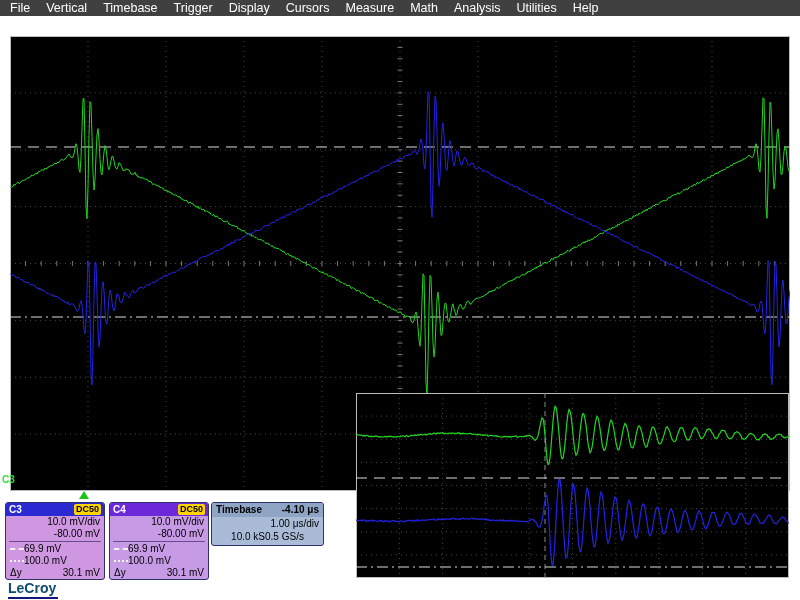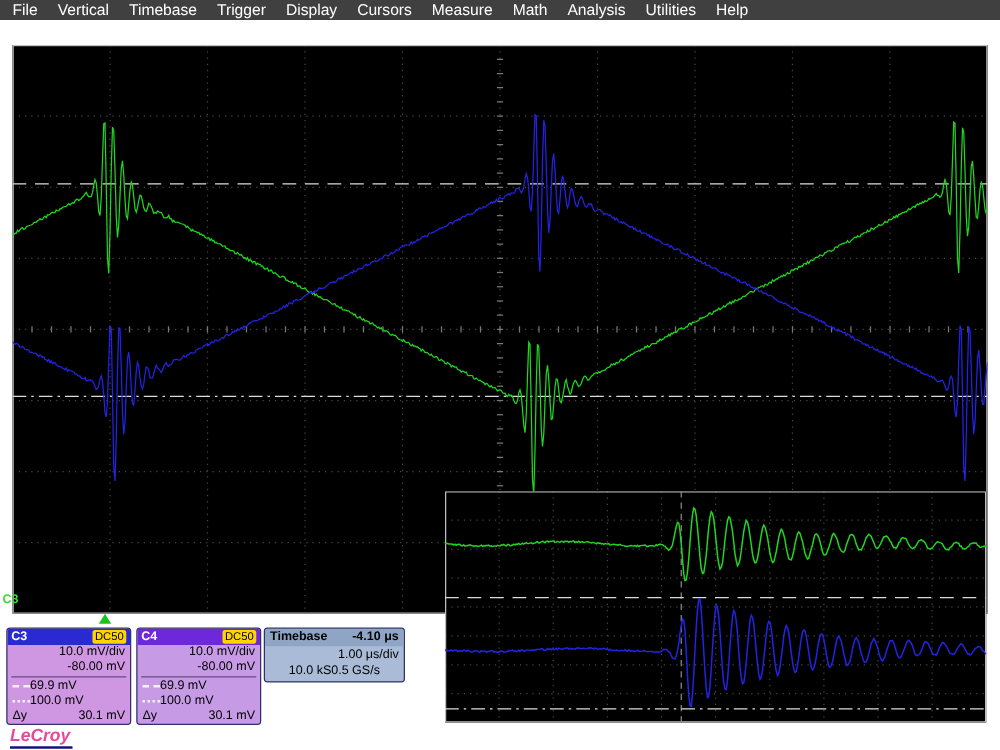--- a/index.html
+++ b/index.html
@@ -15,36 +15,36 @@
   .inset-svg{position:absolute;left:356px;top:393px;background:#000;display:block}
 
   .trace-label{position:absolute;left:2px;top:474px;color:#35e035;font-size:10px;font-weight:bold}
   .trig{position:absolute;left:79px;top:491px;width:0;height:0;
     border-left:5px solid transparent;border-right:5px solid transparent;border-bottom:8px solid #19c519}
 
   .chwrap{position:absolute;left:5px;top:502px;display:flex;gap:4px}
   .chbox{width:100px;border:1px solid #30306a;border-radius:3px;font-size:10px;color:#000;overflow:hidden}
   .chhead{height:13px;display:flex;align-items:center;justify-content:space-between;padding:0 3px;
     color:#fff;font-weight:bold;font-size:10px}
-  .coupling{background:#ffd400;color:#000;font-size:9px;font-weight:normal;padding:0 2px;border-radius:2px;line-height:11px}
+  .coupling{background:#ffd400;color:#000;font-size:9px;font-weight:bold;padding:0 2px;border-radius:2px;line-height:11px}
   .chrow{padding:0 4px;height:12px;line-height:12px}
   .chrow.r{text-align:right}
   .chdiv{border-top:1px solid #6a4a8a;margin:1px 3px}
   .chrow.cur{display:flex;align-items:center;justify-content:flex-start}
   .chrow.delta{display:flex;align-items:center;justify-content:space-between}
   .ls{display:inline-block;width:14px;height:0;border-top:2px dashed #f2f2f2}
   .ls-dashdot{border-top-style:dotted}
 
   .tbbox{position:absolute;left:211px;top:502px;width:113px;height:44px;background:#a9bbd6;
     border:1px solid #30306a;border-radius:3px;font-size:10px;color:#000;overflow:hidden}
   .tbhead{display:flex;justify-content:space-between;font-weight:bold;padding:1px 4px;background:#8fa5c6;height:14px}
   .tbrow1{text-align:right;padding:0 4px;height:13px;line-height:13px}
   .tbrow2{display:flex;justify-content:center;padding:0 4px;height:13px;line-height:13px}
 
-  .logo{position:absolute;left:8px;top:580px;color:#ec4899;font-weight:bold;font-style:italic;
+  .logo{position:absolute;left:8px;top:580px;color:#0c4a6e;font-weight:bold;
     font-size:14px;border-bottom:2px solid #14147a;padding:0 2px 1px 0}
 </style>
 </head>
 <body>
 
 <div class="screen">
 
   <div class="menubar" id="menubar">
       <div class="menu-item">File</div>
       <div class="menu-item">Vertical</div>

